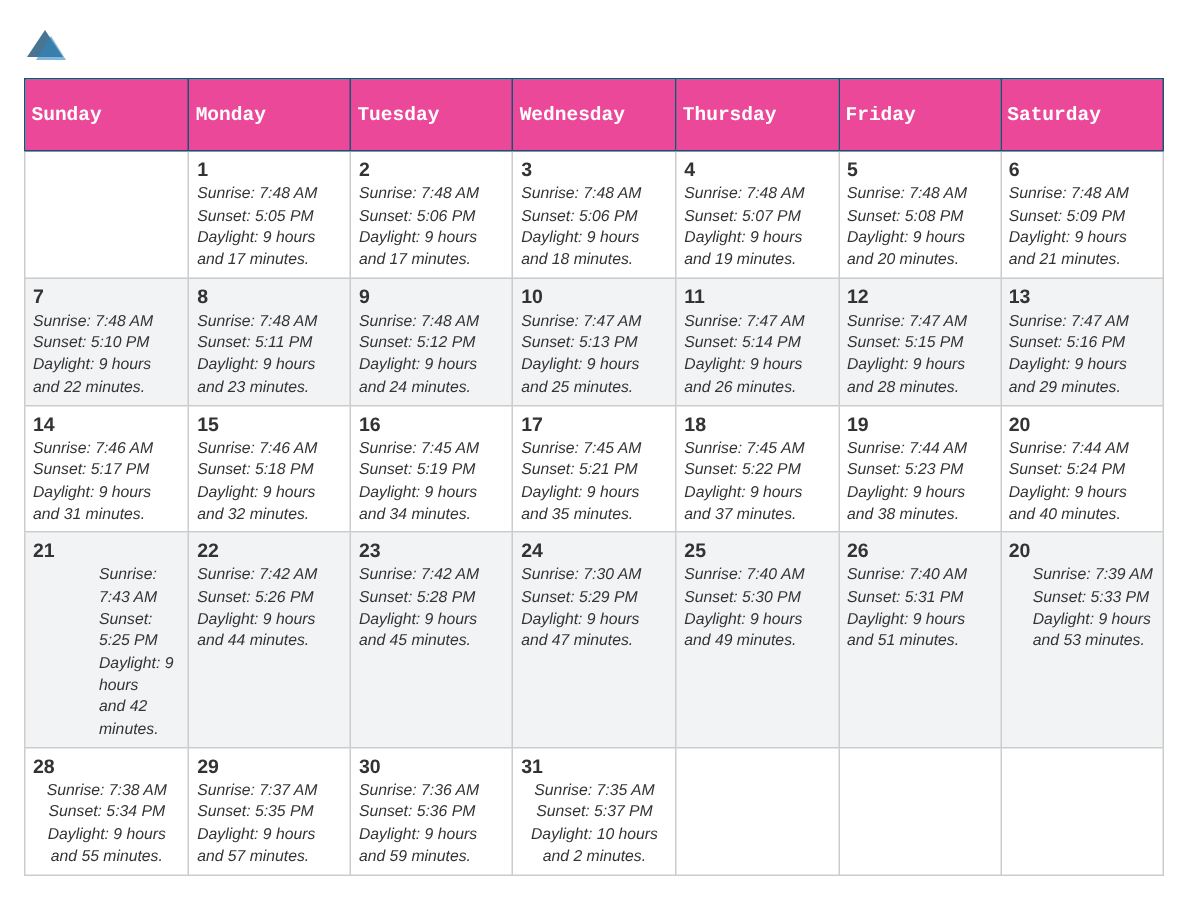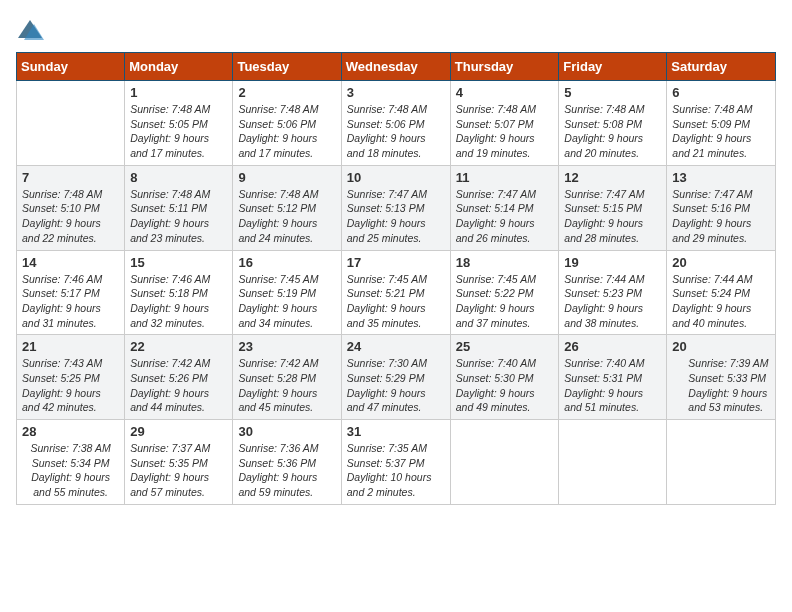--- a/index.html
+++ b/index.html
@@ -51,27 +51,28 @@
     .location-title {
       font-size: 15px;
       color: #555;
     }
     .calendar-table {
       width: 100%;
       border-collapse: collapse;
       font-size: 11px;
     }
     .calendar-table th {
-      background: #c2410c;
+      background: #ec4899;
       color: #fff;
-      padding: 6px 4px;
+      padding: 16px 4px;
       text-align: left;
       font-size: 13px;
       font-weight: bold;
       border: 1px solid #1a5276;
+      font-family: Liberation Mono, monospace;
     }
     .calendar-table td {
       border: 1px solid #ccc;
       vertical-align: top;
       padding: 4px 5px;
       width: 110px;
       min-height: 80px;
       background: #fff;
     }
     .calendar-table tr:nth-child(even) td {
@@ -270,21 +271,21 @@
           <span class="day-number">20</span>
           <div class="day-info" style="white-space: pre-line;">Sunrise: 7:44 AM
 Sunset: 5:24 PM
 Daylight: 9 hours
 and 40 minutes.</div>
         </td>
       </tr>
       <tr>
         <td>
           <span class="day-number">21</span>
-          <div class="day-info" style="white-space: pre-line;">Sunrise: 7:43 AM
+          <div class="day-info" style="white-space: pre-line; margin-left: 44px;">Sunrise: 7:43 AM
 Sunset: 5:25 PM
 Daylight: 9 hours
 and 42 minutes.</div>
         </td>
         <td>
           <span class="day-number">22</span>
           <div class="day-info" style="white-space: pre-line;">Sunrise: 7:42 AM
 Sunset: 5:26 PM
 Daylight: 9 hours
 and 44 minutes.</div>
@@ -342,21 +343,21 @@
         </td>
         <td>
           <span class="day-number">30</span>
           <div class="day-info" style="white-space: pre-line;">Sunrise: 7:36 AM
 Sunset: 5:36 PM
 Daylight: 9 hours
 and 59 minutes.</div>
         </td>
         <td>
           <span class="day-number">31</span>
-          <div class="day-info" style="white-space: pre-line;">Sunrise: 7:35 AM
+          <div class="day-info" style="white-space: pre-line; text-align: center;">Sunrise: 7:35 AM
 Sunset: 5:37 PM
 Daylight: 10 hours
 and 2 minutes.</div>
         </td>
         <td class="empty-cell"></td>
         <td class="empty-cell"></td>
         <td class="empty-cell"></td>
       </tr>
     </tbody>
 </table>

